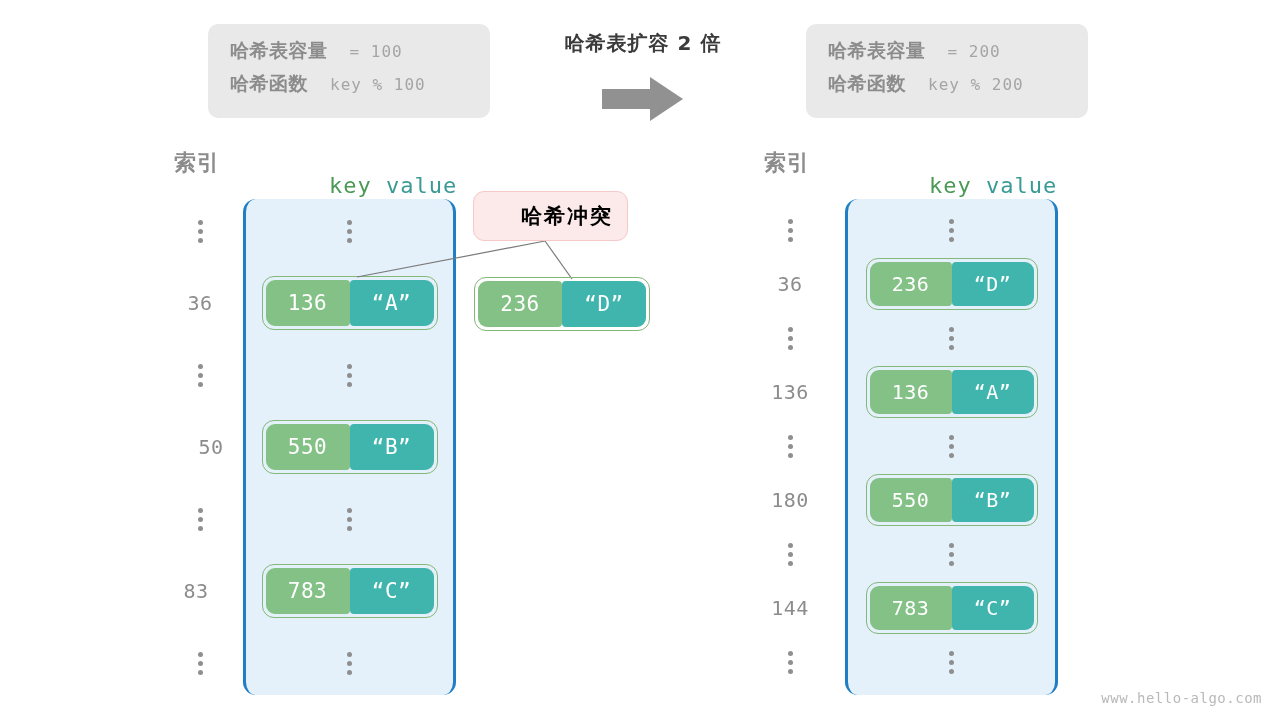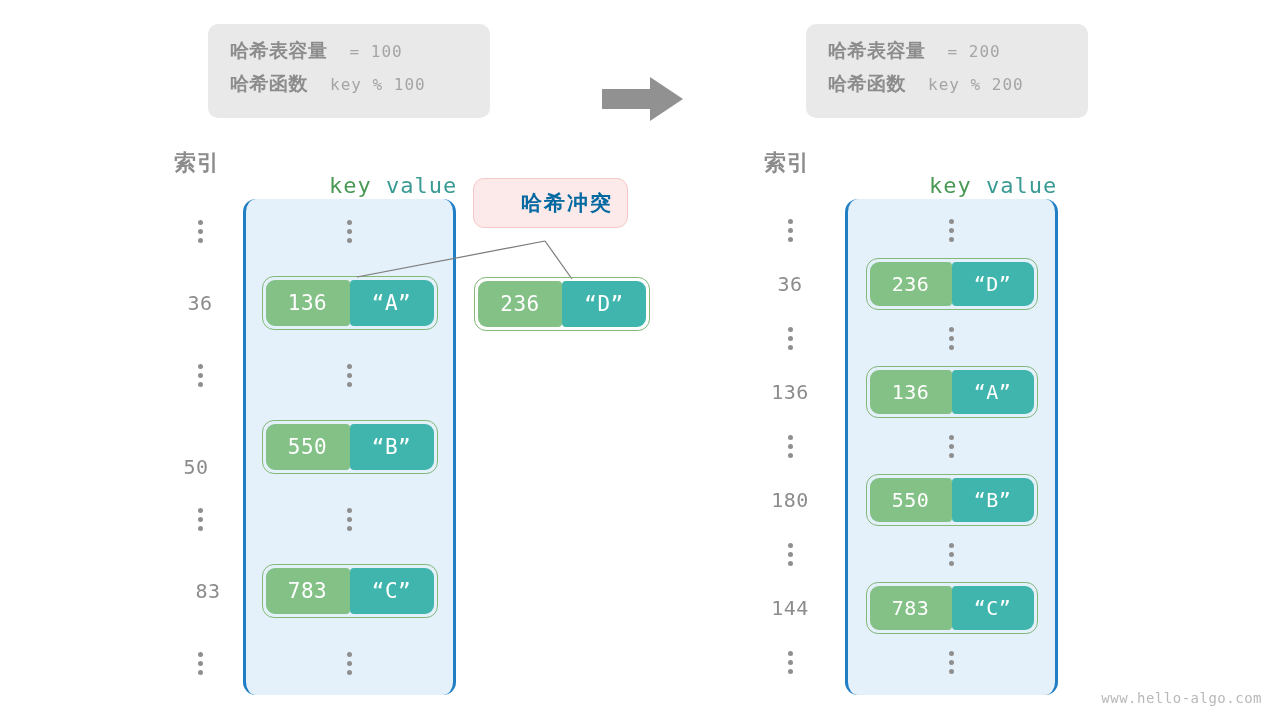--- a/index.html
+++ b/index.html
@@ -163,33 +163,33 @@
 
   
   .pair-lg .cell        { width: 84px; height: 46px; font-size: 21px; }
   
   .pair-md .cell        { width: 82px; height: 44px; font-size: 20px; }
 
   
   .collision-badge {
     position: absolute;
     left: 473px;
-    top: 178px;
+    top: 191px;
     width: 155px;
     height: 50px;
     background: #fce9e9;
     border: 1.5px solid #f6c9c9;
     border-radius: 11px;
     display: flex;
     align-items: center;
     justify-content: center;
     font-family: "DejaVu Sans", "Liberation Sans", sans-serif;
     font-weight: bold;
     font-size: 21px;
-    color: #0369a1;
+    color: #000000;
     letter-spacing: 2px;
     box-sizing: border-box;
     padding-left: 33px;
   }
 
   
   .float-pair {
     position: absolute;
     left: 474px;
     top: 277px;
@@ -224,20 +224,21 @@
     <div class="info-line">
       <span class="info-label">哈希表容量</span>
       <span class="info-value">= 100</span>
     </div>
     <div class="info-line">
       <span class="info-label">哈希函数</span>
       <span class="info-value">key % 100</span>
     </div>
   </div>
 
+  <div class="center-title">哈希表扩容 2 倍</div>
   <div class="arrow-wrap">
     <svg width="82" height="46" viewBox="0 0 82 46">
       <path d="M0 13 L48 13 L48 1 L81 23 L48 45 L48 33 L0 33 Z" fill="#919191"></path>
     </svg>
   </div>
 
   <div class="info-box info-right">
     <div class="info-line">
       <span class="info-label">哈希表容量</span>
       <span class="info-value">= 200</span>
@@ -314,29 +315,29 @@
         </div>
       </div>
       <div class="index-label" style="left: 160px; top: 289px; height: 28px; line-height: 28px;">36</div>
       <div class="index-label" style="left: 160px; top: 361px; height: 28px; line-height: 28px; display: flex; align-items: center; justify-content: center;">
         <div class="vdots">
           <i></i>
           <i></i>
           <i></i>
         </div>
       </div>
-      <div class="index-label" style="left: 156px; top: 433px; height: 28px; line-height: 28px; margin-top: 20px;">50</div>
+      <div class="index-label" style="left: 171px; top: 433px; height: 28px; line-height: 28px;">50</div>
       <div class="index-label" style="left: 160px; top: 505px; height: 28px; line-height: 28px; display: flex; align-items: center; justify-content: center;">
         <div class="vdots">
           <i></i>
           <i></i>
           <i></i>
         </div>
       </div>
-      <div class="index-label" style="left: 168px; top: 577px; height: 28px; line-height: 28px;">83</div>
+      <div class="index-label" style="left: 156px; top: 577px; height: 28px; line-height: 28px;">83</div>
       <div class="index-label" style="left: 160px; top: 649px; height: 28px; line-height: 28px; display: flex; align-items: center; justify-content: center;">
         <div class="vdots">
           <i></i>
           <i></i>
           <i></i>
         </div>
       </div>
     </div>
 
   <div class="bucket bucket-right" id="bucket-right">

